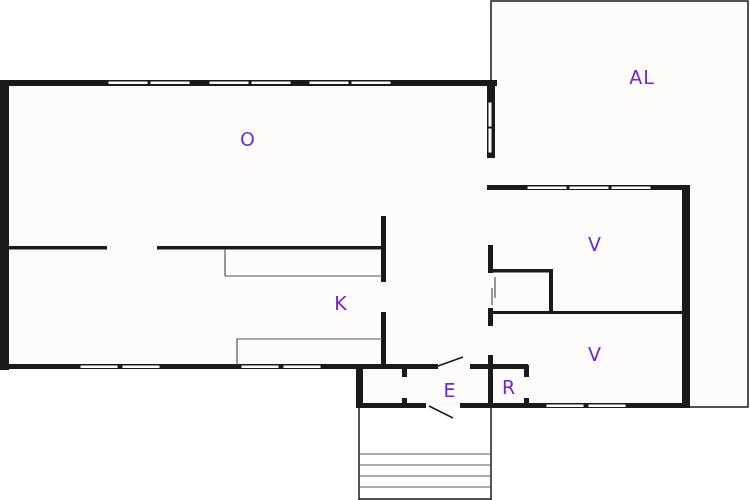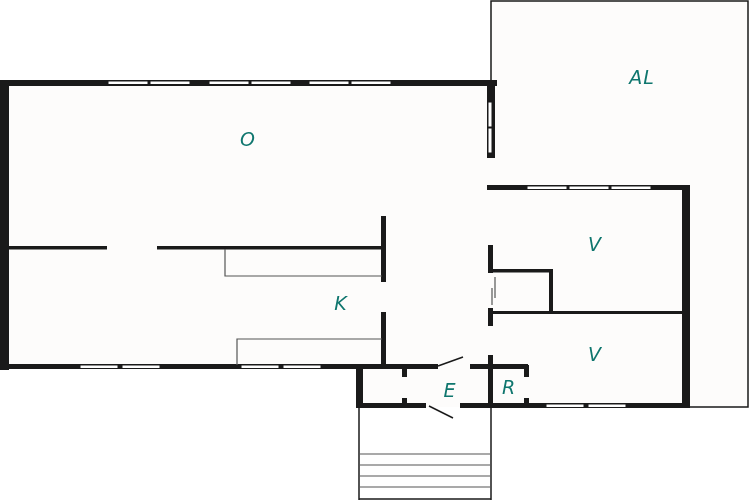--- a/index.html
+++ b/index.html
@@ -5,21 +5,21 @@
     html, body { margin: 0; padding: 0; background: #ffffff; }
     body { width: 750px; height: 500px; overflow: hidden; position: relative; font-family: "DejaVu Sans", sans-serif; }
     #plan { position: absolute; left: 0; top: 0; width: 750px; height: 500px; }
     .wall { fill: #1a1a1a; }
     .thin { stroke: #1a1a1a; stroke-width: 1.5; fill: none; }
     .thin-gray { stroke: #555; stroke-width: 1.2; fill: none; }
     .win { fill: #ffffff; stroke: #1a1a1a; stroke-width: 1; }
     .floor { fill: #fdfcfb; }
     .room-label {
       position: absolute; font-family: "DejaVu Sans", sans-serif; font-size: 19px;
-      color: #0f766e; transform: translate(-50%, -50%); letter-spacing: 1px; white-space: nowrap; font-style: italic;
+      color: #6d28d9; transform: translate(-50%, -50%); letter-spacing: 1px; white-space: nowrap;
     }
   </style>
 </head>
 <body>
 
 <svg id="plan" viewBox="0 0 750 500" xmlns="http://www.w3.org/2000/svg">
 
   <g>
     <rect class="floor" x="8" y="85" width="482" height="282"></rect>
     <rect class="floor" x="490" y="0" width="258" height="406"></rect>

